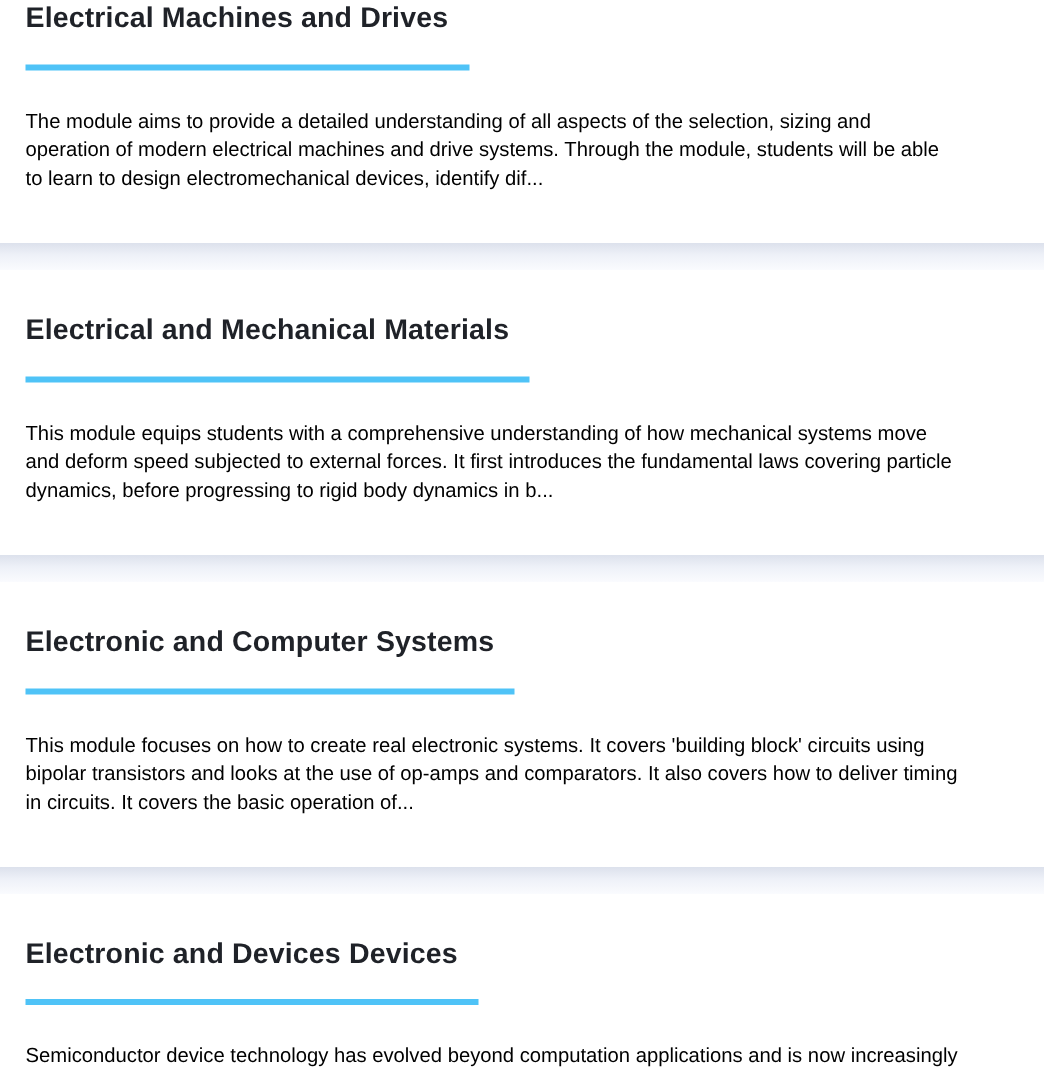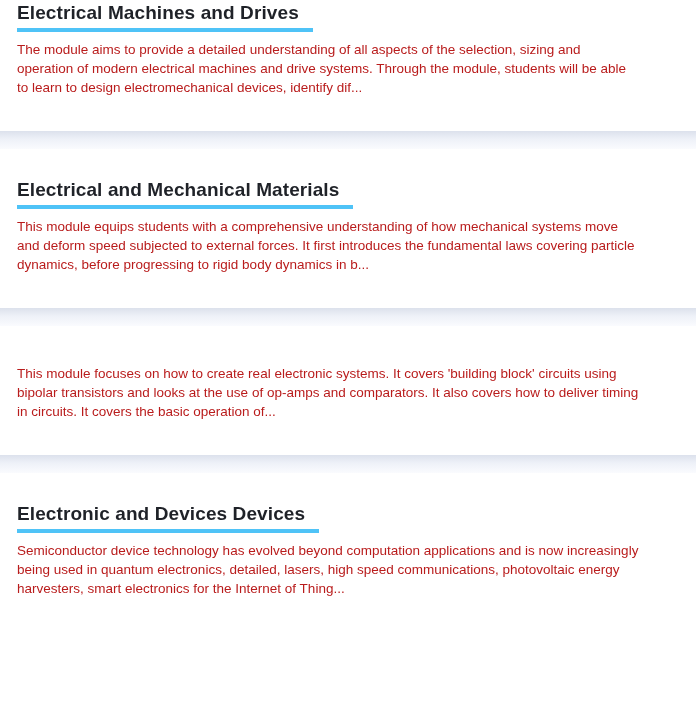--- a/index.html
+++ b/index.html
@@ -22,30 +22,30 @@
     padding: 30px 56px 34px 17px;
   }
 
   .module-title {
     display: inline-block;
     font-size: 19px;
     line-height: 1.15;
     font-weight: 700;
     color: #1f2228;
     letter-spacing: 0.1px;
-    padding: 0 14px 4px 0;
+    padding: 0 14px 19px 0;
     border-bottom: 4px solid #4fc3f7;
   }
 
   .module-description {
-    margin-top: 8px;
+    margin-top: 24px;
     max-width: 630px;
     font-size: 13.5px;
     line-height: 19px;
-    color: #b91c1c;
+    color: #000000;
   }
 
   .card-separator {
     height: 18px;
     width: 696px;
     background: linear-gradient(to bottom, #dce1ec 0%, #eef1f8 45%, #fafbfe 100%);
   }
 </style>
 </head>
 <body>
@@ -60,20 +60,21 @@
   <div class="card-separator"></div>
 
   <section class="module-card">
     <h2 class="module-title">Electrical and Mechanical Materials</h2>
     <p class="module-description">This module equips students with a comprehensive understanding of how mechanical systems move and deform speed subjected to external forces. It first introduces the fundamental laws covering particle dynamics, before progressing to rigid body dynamics in b...</p>
   </section>
 
   <div class="card-separator"></div>
 
   <section class="module-card">
+    <h2 class="module-title">Electronic and Computer Systems</h2>
     <p class="module-description">This module focuses on how to create real electronic systems. It covers 'building block' circuits using bipolar transistors and looks at the use of op-amps and comparators. It also covers how to deliver timing in circuits. It covers the basic operation of...</p>
   </section>
 
   <div class="card-separator"></div>
 
   <section class="module-card">
     <h2 class="module-title">Electronic and Devices Devices</h2>
     <p class="module-description">Semiconductor device technology has evolved beyond computation applications and is now increasingly being used in quantum electronics, detailed, lasers, high speed communications, photovoltaic energy harvesters, smart electronics for the Internet of Thing...</p>
   </section>
 

